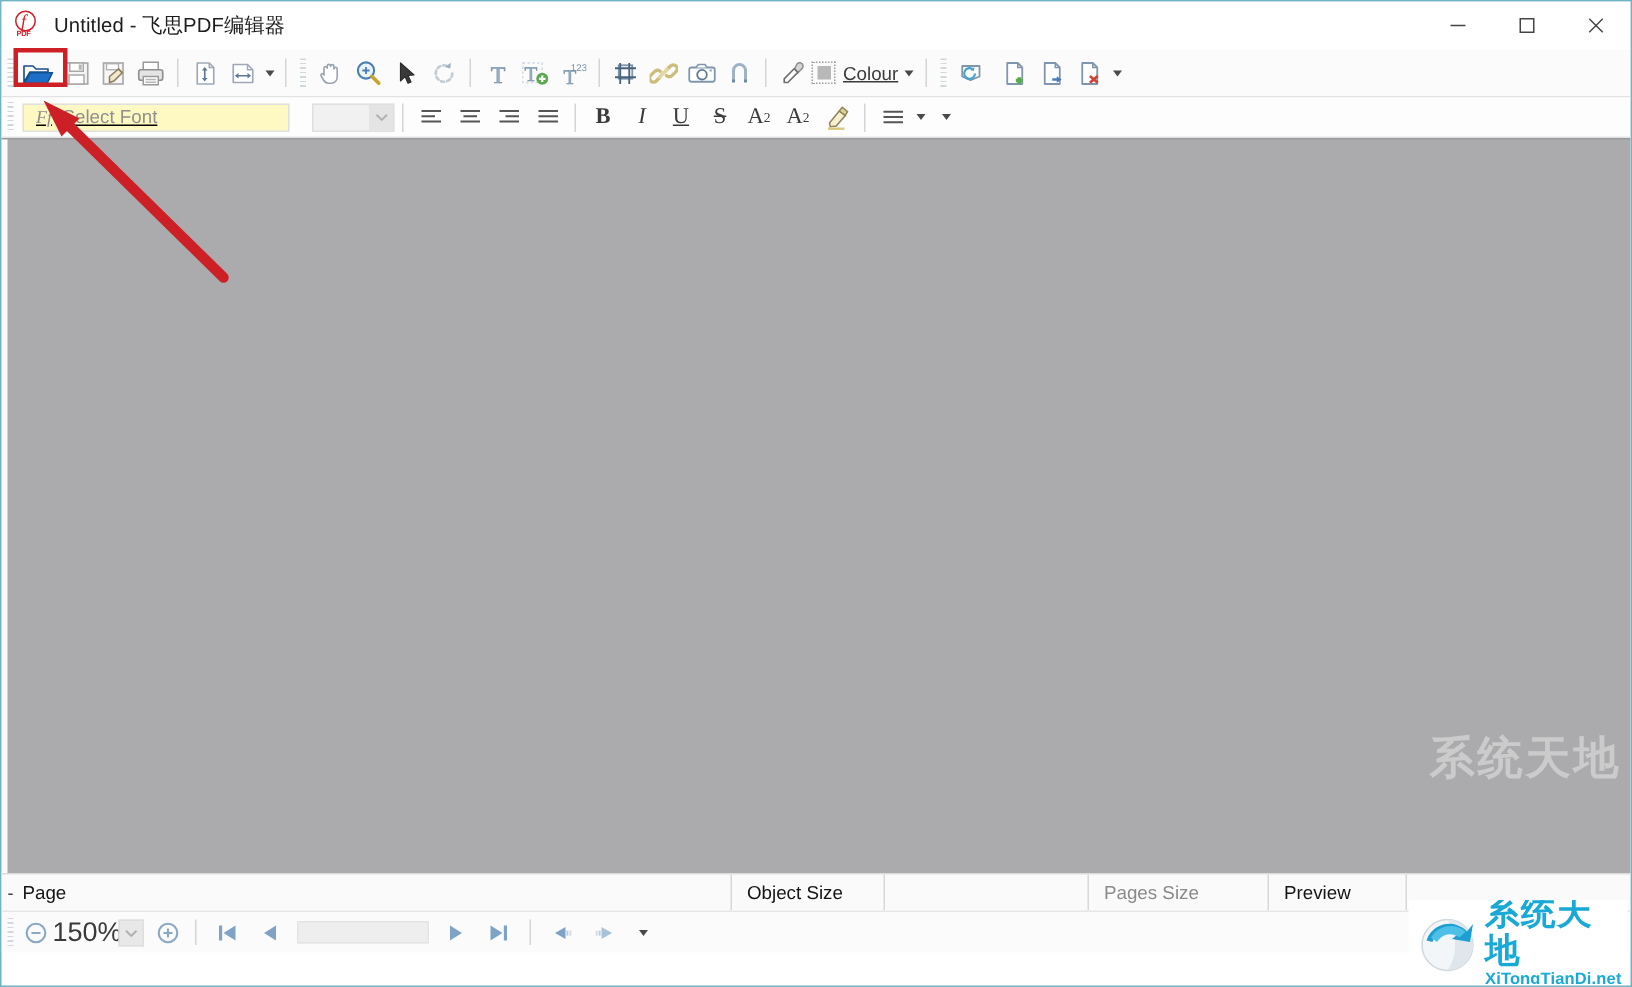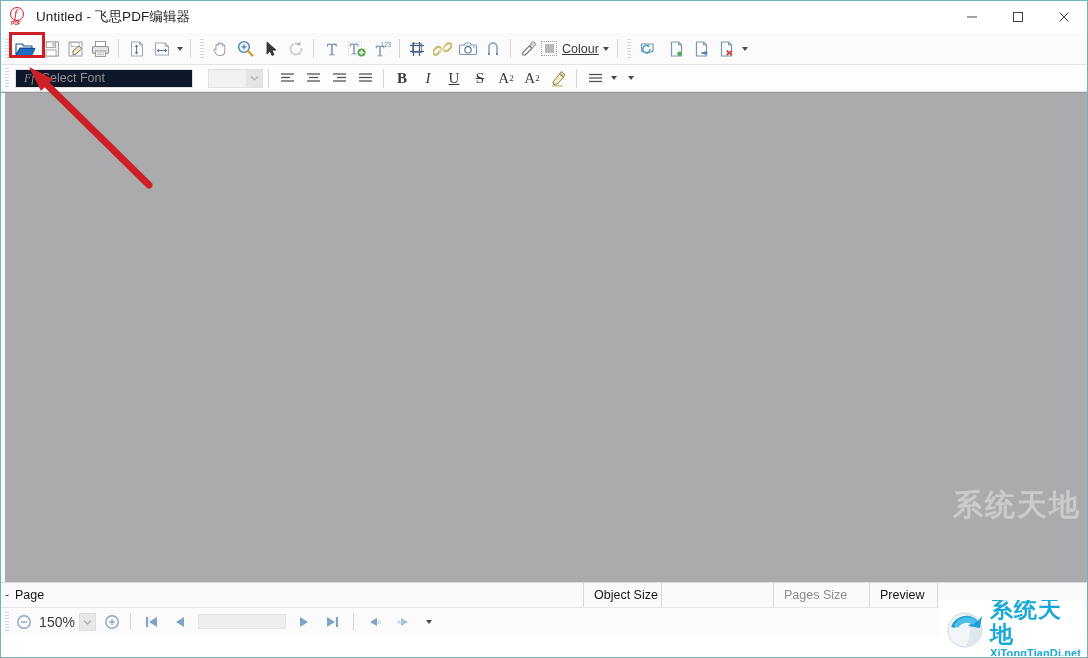--- a/index.html
+++ b/index.html
@@ -145,26 +145,27 @@
   }
   .colour-label {
     font-size: 12.5px; color: #3b3b3b;
     margin-right: 2px;
     text-decoration: underline;
   }
 
   
   .font-box {
     width: 178px; height: 19px;
-    background: #0f172a;
+    background: #fef9c3;
     border: 1px solid #e0e0e0;
     box-sizing: border-box;
     display: flex; align-items: center;
     margin-left: 2px;
     position: relative;
+    text-decoration: underline;
   }
   .font-ff {
     font-family: "Liberation Serif", serif;
     font-size: 12px; color: #8b8b8b;
     margin: 0 7px 0 8px;
     font-style: italic;
   }
   .font-placeholder {
     font-size: 12.5px; color: #8f8f8f;
   }
@@ -221,41 +222,42 @@
   }
   .sb-dash { font-size: 12px; color: #333; margin: 0 6px 0 4px; }
   .sb-ready { font-size: 12.5px; color: #141414; }
   .sb-cell {
     height: 24px;
     display: flex; align-items: center;
     border-left: 1px solid #d8d8d8;
     box-sizing: border-box;
     font-size: 12.5px;
     padding-left: 10px;
+    margin-left: 24px;
   }
   .sb-cell.dim { color: #8b8b8b; }
   .sb-cell.dark { color: #141414; }
 
   
   .navbar {
     height: 27px;
     background: #fbfbfb;
     display: flex;
     align-items: center;
     border-top: 1px solid #e6e6e6;
     position: relative;
   }
   .zoom-btn {
     width: 22px; height: 22px;
     display: flex; align-items: center; justify-content: center;
     flex: 0 0 auto;
   }
   .zoom-value {
     width: 44px;
-    font-size: 14px; color: #3a3a3a;
+    font-size: 18px; color: #3a3a3a;
     text-align: center;
     flex: 0 0 auto;
   }
   .zoom-drop {
     width: 17px; height: 18px;
     background: #e8e8e8;
     border: 1px solid #dedede;
     box-sizing: border-box;
     display: flex; align-items: center; justify-content: center;
     flex: 0 0 auto;

